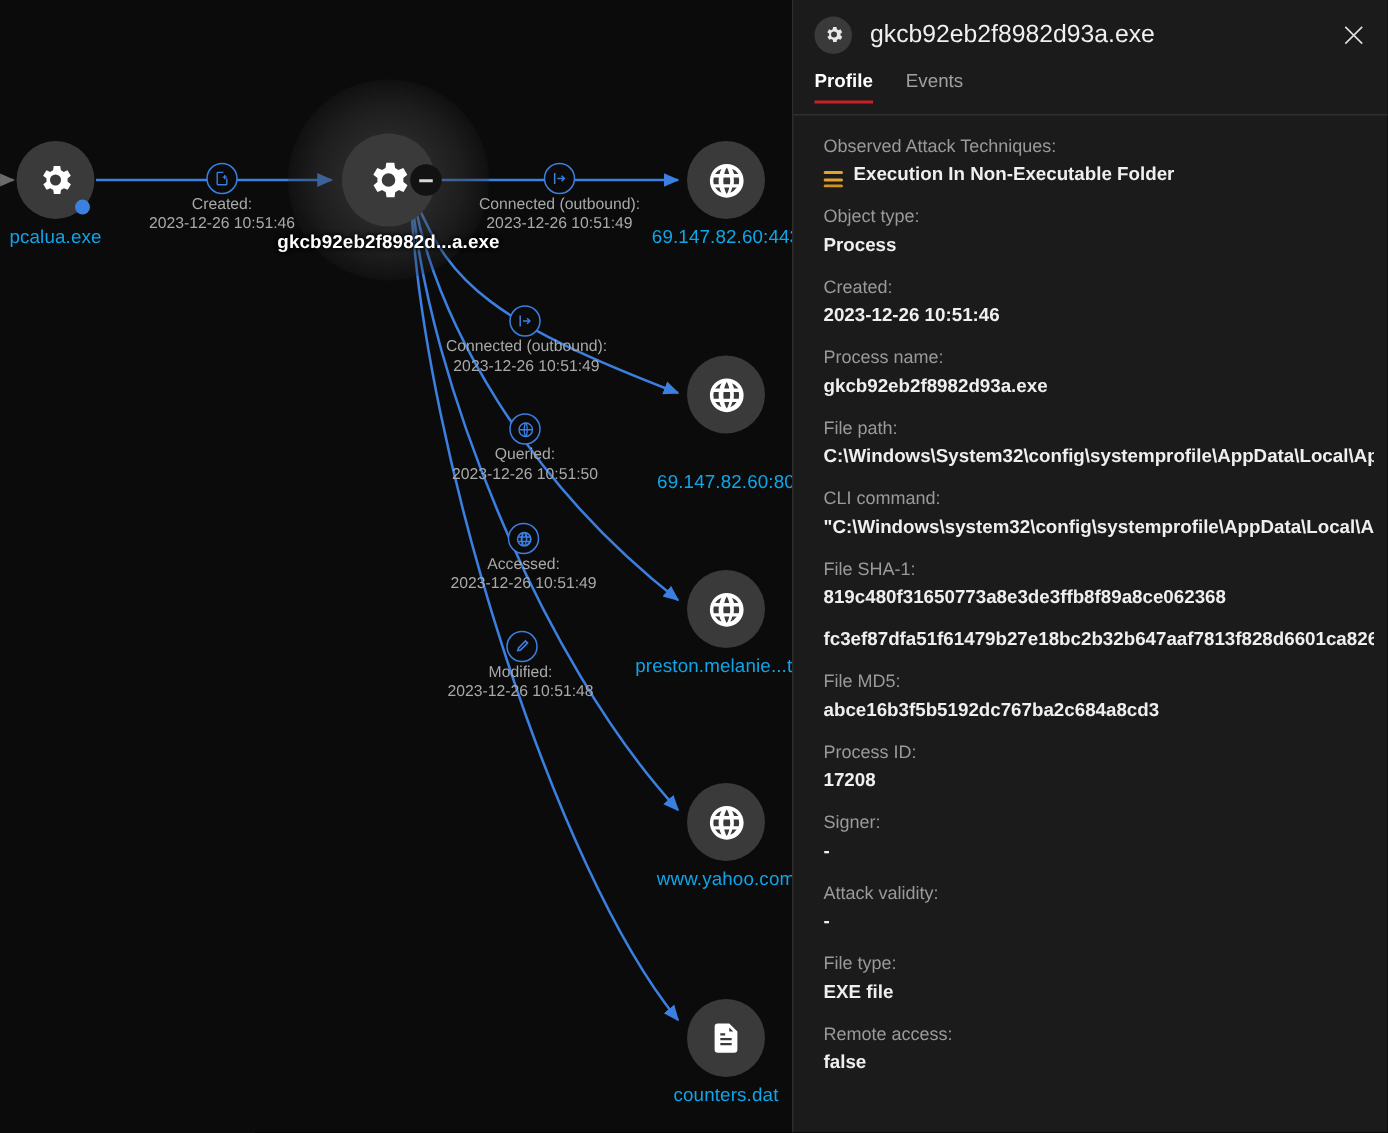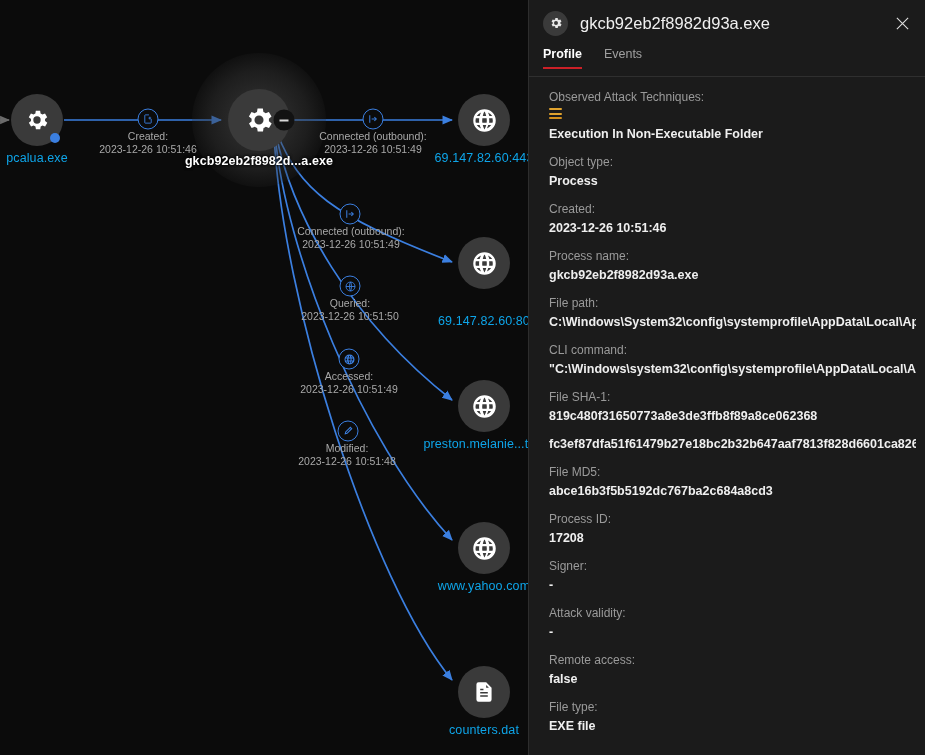--- a/index.html
+++ b/index.html
@@ -203,23 +203,22 @@
   .field-value {
     color: #efefef;
     font-size: 12.5px;
     line-height: 17px;
     font-weight: bold;
     white-space: nowrap;
     overflow: hidden;
   }
   .oat-row {
     display: flex;
-    align-items: flex-start;
+    align-items: flex-end;
     gap: 7px;
-    flex-direction: column;
   }
   .oat-icon {
     width: 13px; height: 11px;
     flex: none;
     display: flex;
     flex-direction: column;
     justify-content: space-between;
   }
   .oat-icon span {
     display: block;
@@ -479,24 +478,24 @@
         <div class="field-label">Signer:</div>
         <div class="field-value">-</div>
       </div>
 
       <div class="field">
         <div class="field-label">Attack validity:</div>
         <div class="field-value">-</div>
       </div>
 
       <div class="field">
+        <div class="field-label">File type:</div>
+        <div class="field-value">EXE file</div>
+      </div>
+
+      <div class="field">
         <div class="field-label">Remote access:</div>
         <div class="field-value">false</div>
       </div>
 
-      <div class="field">
-        <div class="field-label">File type:</div>
-        <div class="field-value">EXE file</div>
-      </div>
-
     </div>
   </div>
 </div>
 
 </body></html>

